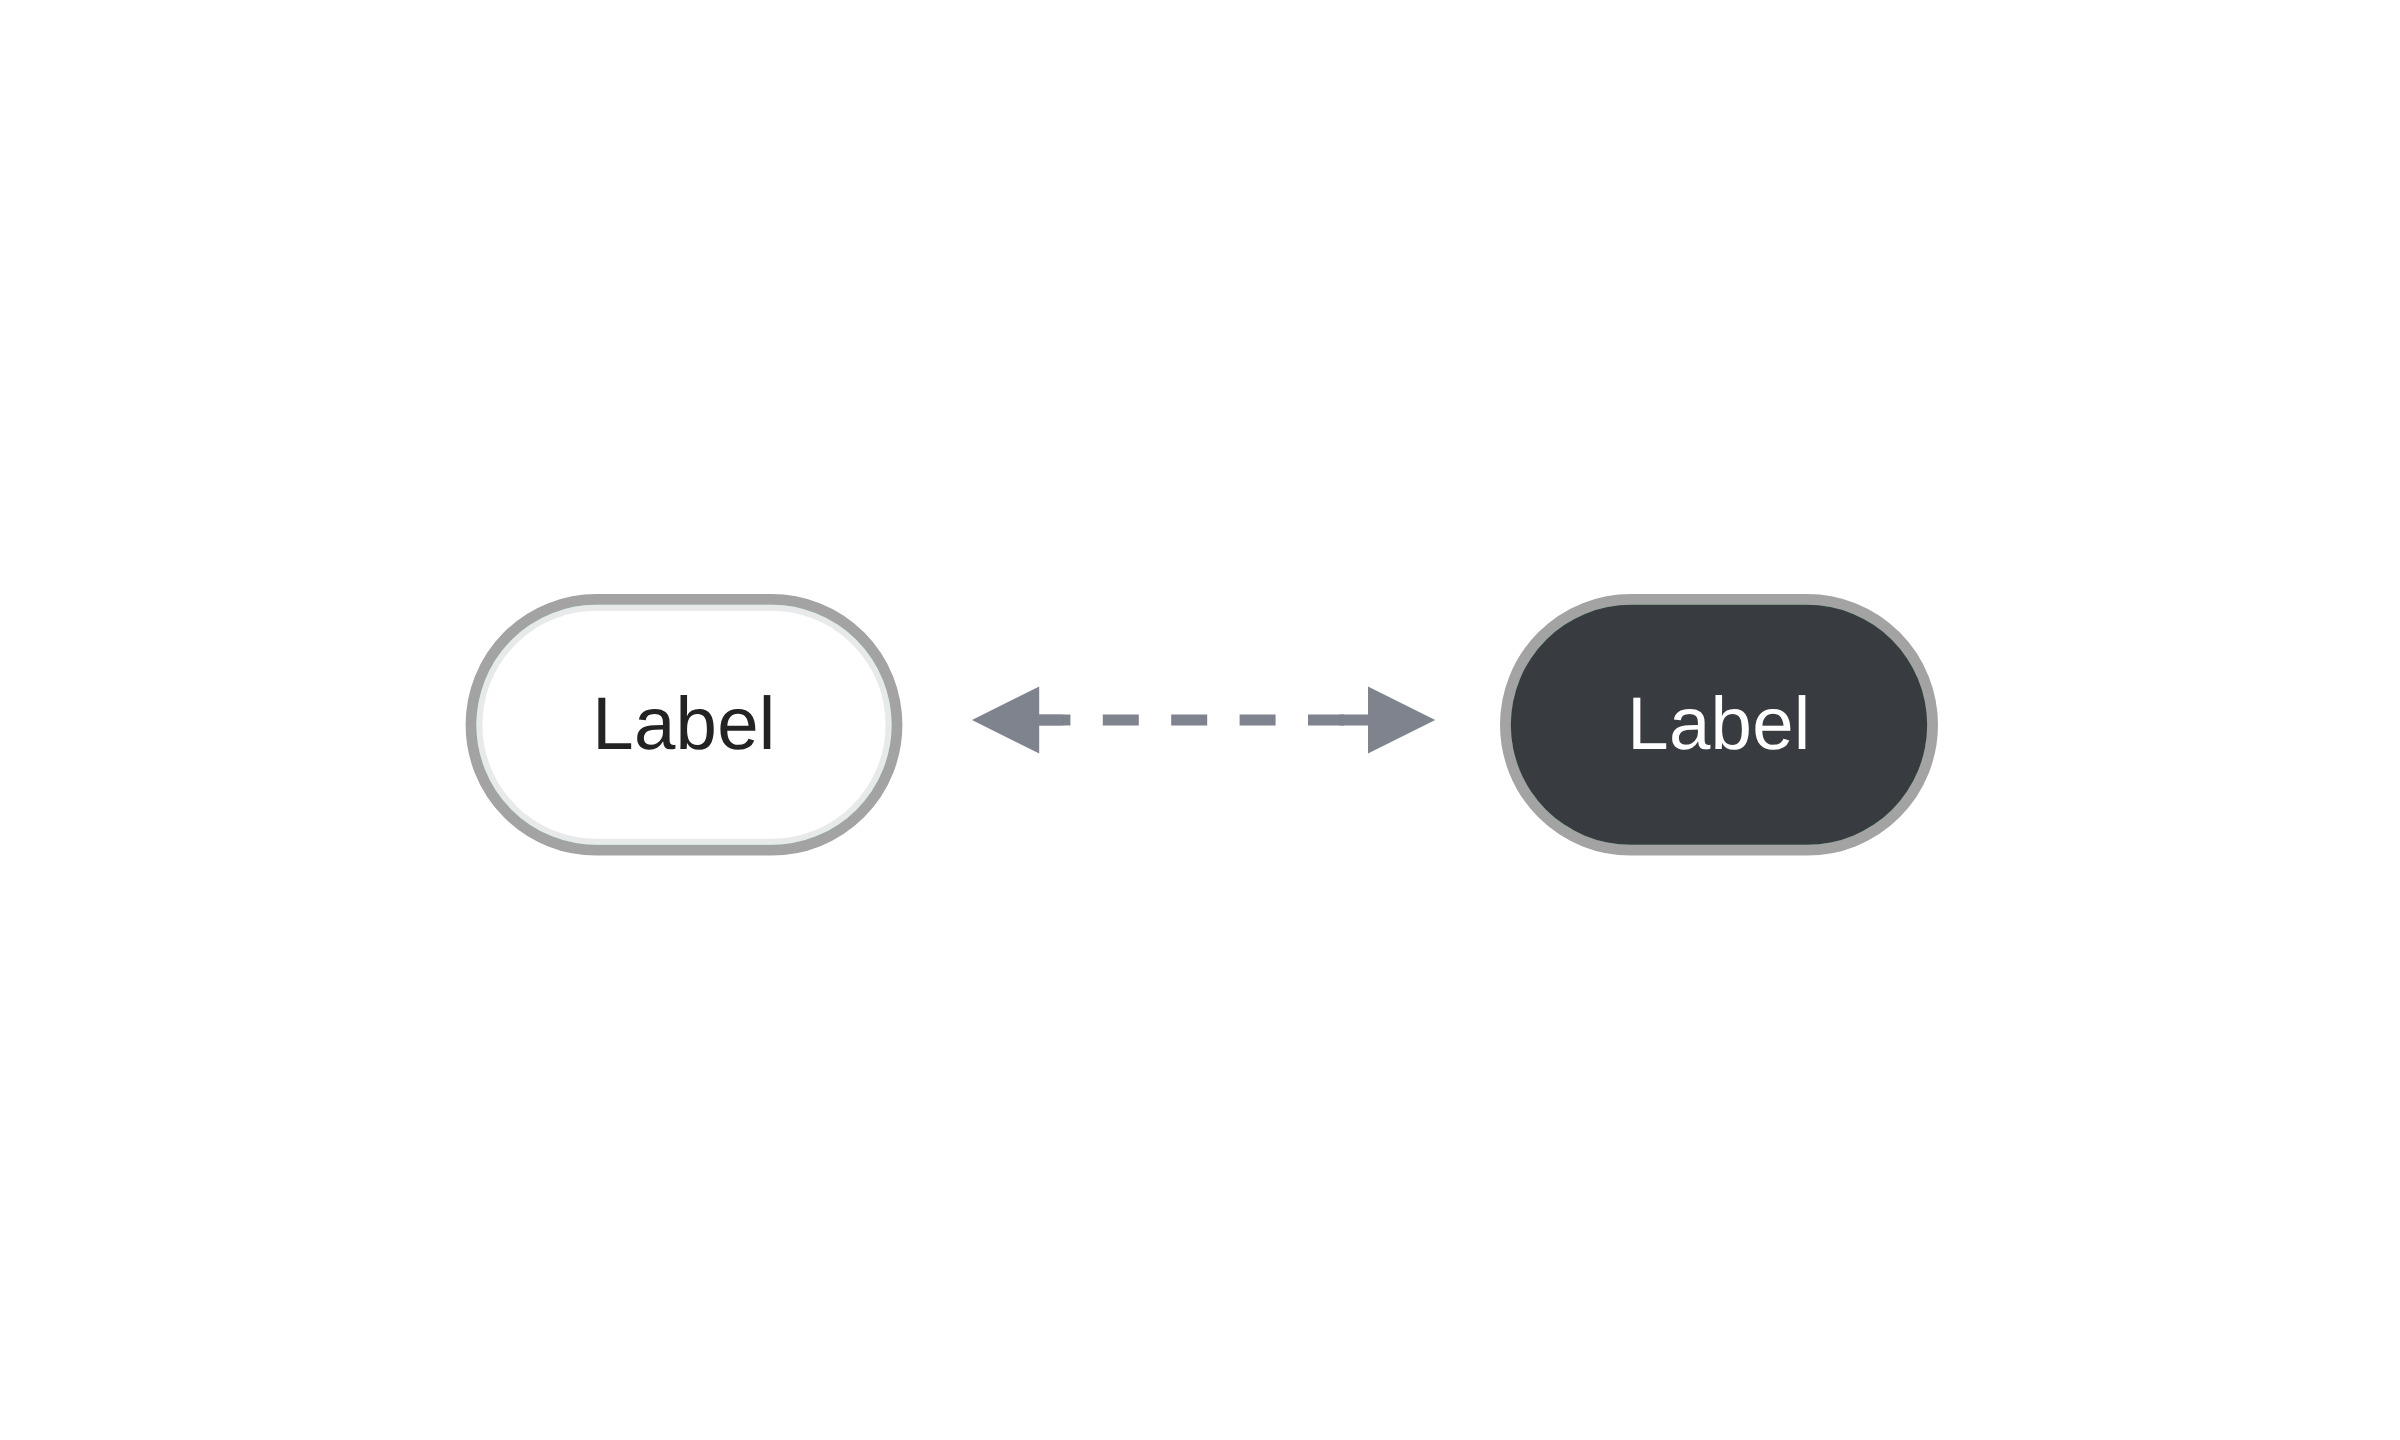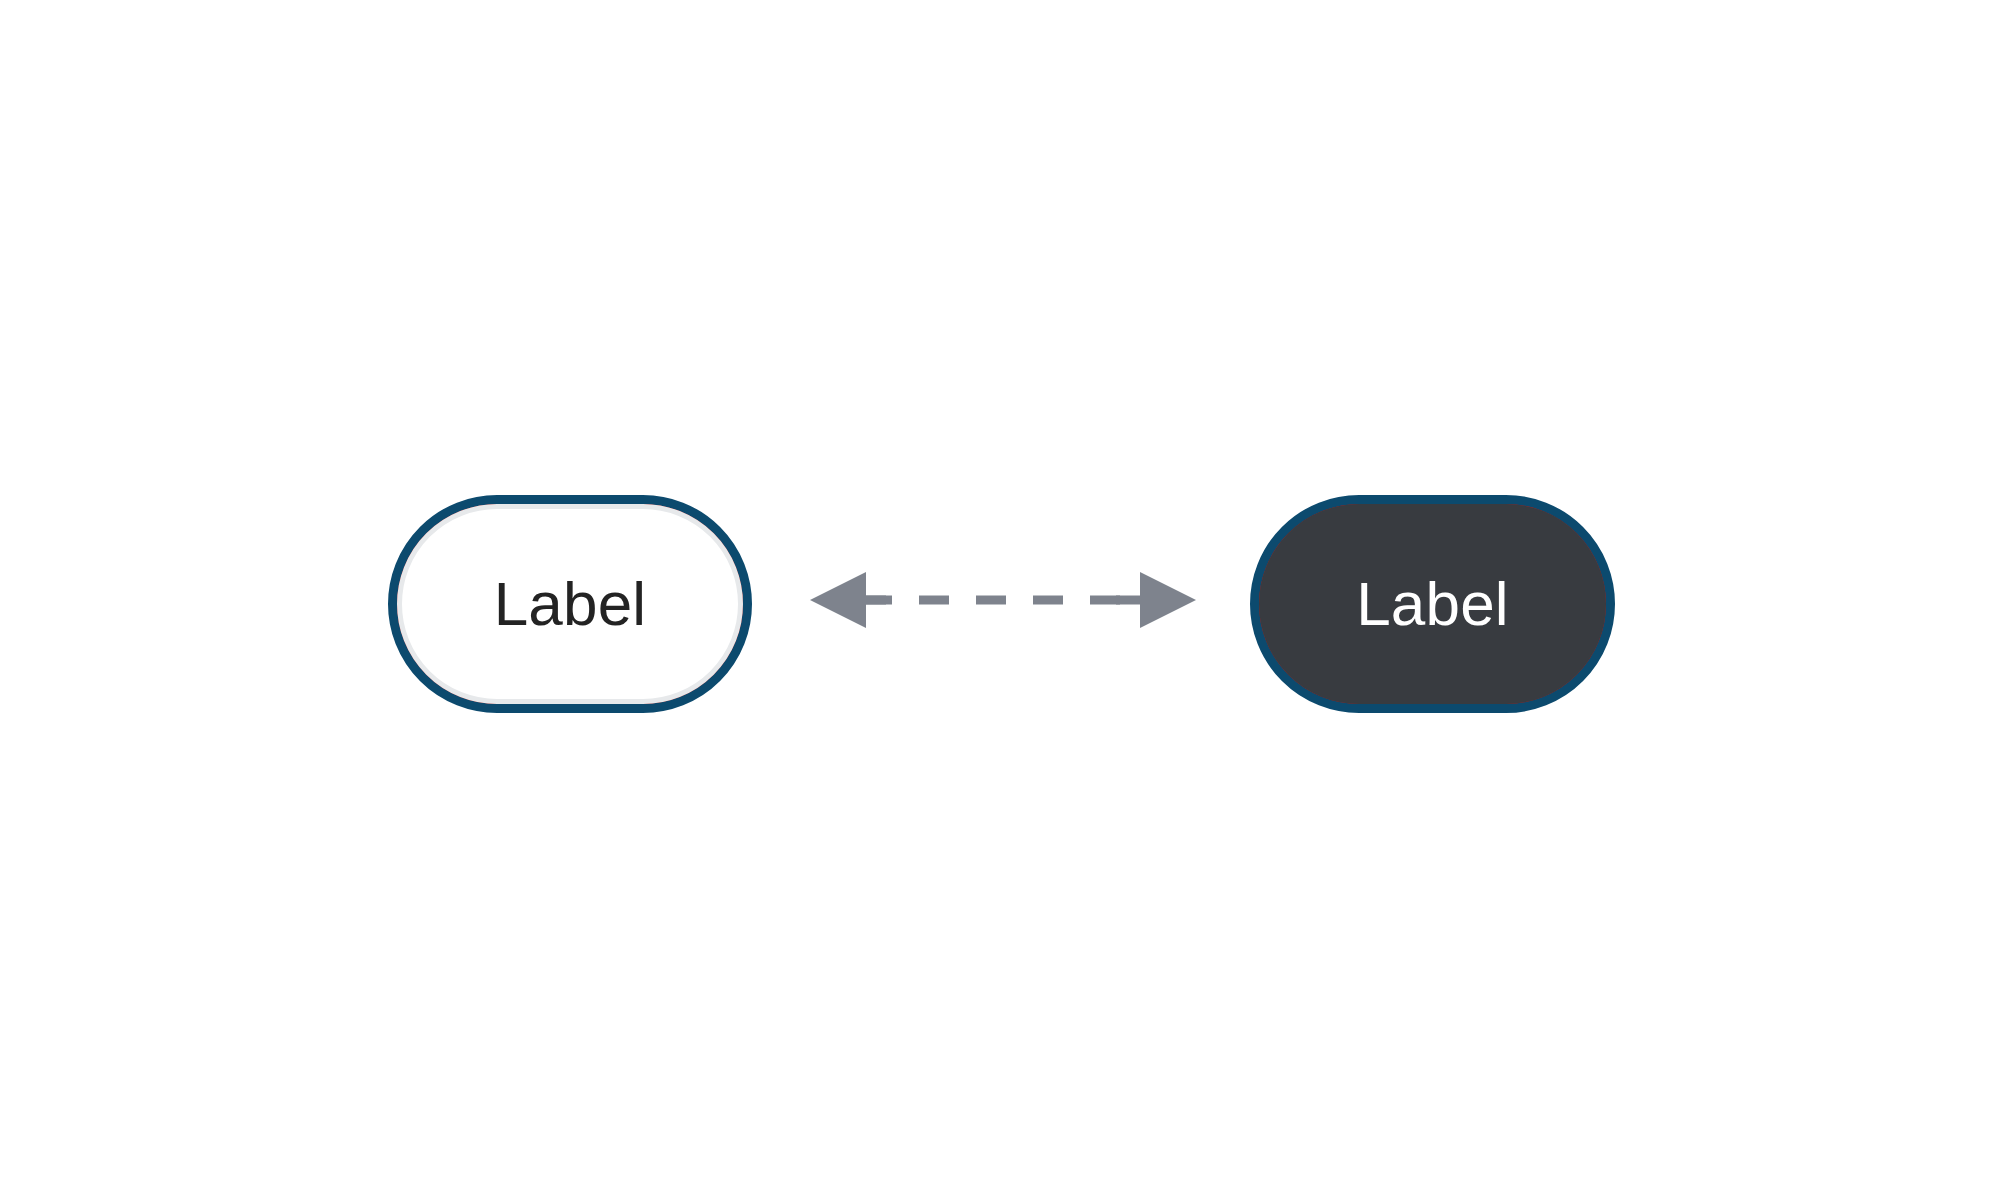--- a/index.html
+++ b/index.html
@@ -19,22 +19,22 @@
     width: 2000px;
     height: 1200px;
     background: #ffffff;
   }
 
   
   .node-ring {
     position: absolute;
     box-sizing: border-box;
     border-radius: 999px;
-    border: 9px solid #0c4a6e;
-    background: #b91c1c;
+    border: 9px solid #a3a3a3;
+    background: #86efac;
   }
 
   
   .node-body {
     position: absolute;
     box-sizing: border-box;
     border-radius: 999px;
     display: flex;
     align-items: center;
     justify-content: center;

